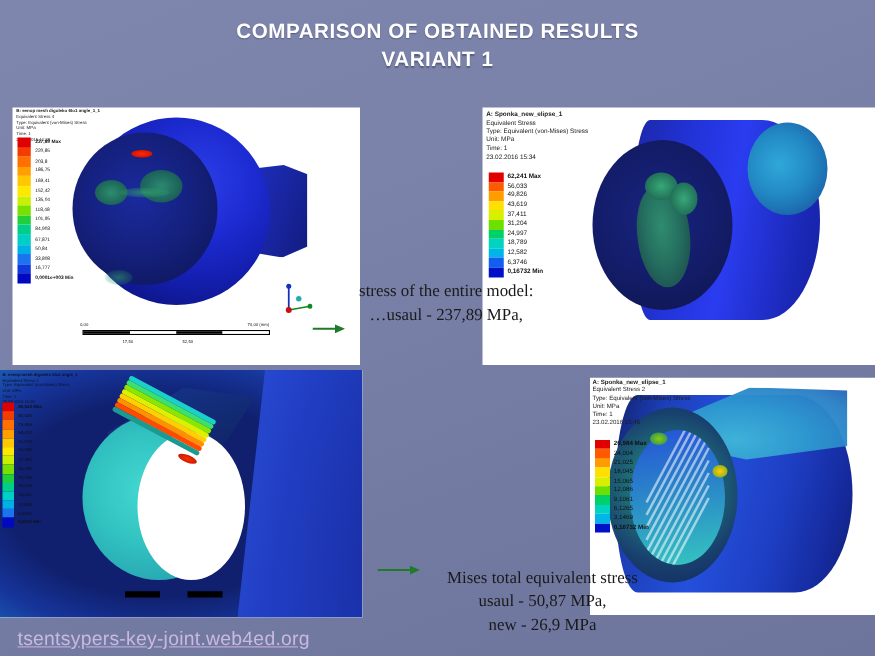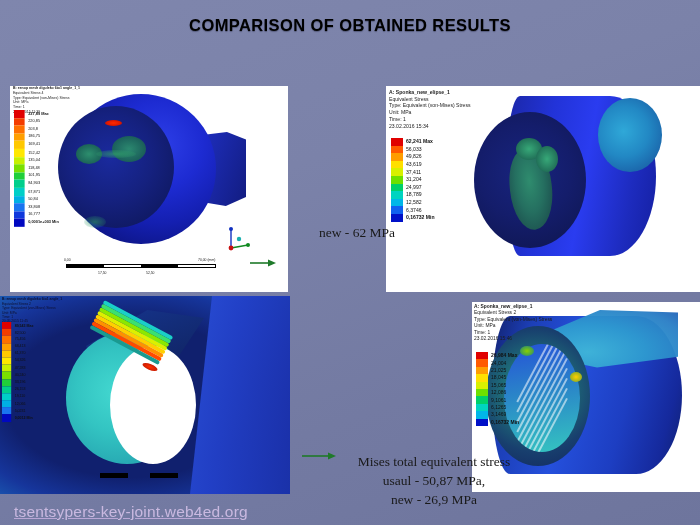--- a/index.html
+++ b/index.html
@@ -8,21 +8,21 @@
     font-family: "Liberation Sans", sans-serif;
     background: linear-gradient(160deg, #7f86ad 0%, #7b82a9 35%, #737aa2 70%, #6e759d 100%);
     background-color: #7b82a9;
     position: relative;
     overflow: hidden;
   }
 
   
   .title-block {
     position: absolute; top: 14px; left: 0; width: 700px;
-    text-align: center; color: #000000;
+    text-align: center; color: #ffffff;
     font-weight: bold; font-size: 16.5px; letter-spacing: .4px;
     line-height: 23px;
     text-shadow: 0 1px 1px rgba(40,45,70,.45);
   }
 
   
   .panel { position: absolute; background: #ffffff; overflow: hidden; }
 
   
   .ansys-head { position: absolute; color: #1c1c1c; line-height: 1.32; white-space: nowrap; }
@@ -189,20 +189,21 @@
     color: #c9b9e0; font-size: 15.5px; letter-spacing: .2px;
     text-decoration: underline; text-decoration-color: #b9a7d6;
     font-family: "Liberation Sans", sans-serif;
   }
 </style>
 </head>
 <body>
 
 <div class="title-block">
   <div>COMPARISON OF OBTAINED RESULTS</div>
+  <div>VARIANT 1</div>
 </div>
 
 <div class="panel" style="left:10px; top:86px; width:278px; height:206px;">
 
   <div class="ansys-head" style="left:3px; top:1px; font-size:2.9px; transform:scale(1.22); transform-origin:0 0;">
     <div class="b">B: eenop mesh diguleko 6to1 angle_1_1</div>
     <div>Equivalent Stress 4</div>
     <div>Type: Equivalent (von-Mises) Stress</div>
     <div>Unit: MPa</div>
     <div>Time: 1</div>
@@ -538,21 +539,22 @@
         <span class="val">3,1469</span>
       </div>
     <div class="row">
         <span class="sw" style="background:#0010c8"></span>
         <span class="val bold">0,16732 Min</span>
       </div>
   </div>
 </div>
 
 <div class="anno" style="left:258px; top:223px; width:198px;">
-  <div>new - 62 MPa</div>
+  <div>stress of the entire model:</div>
+  <div>…usaul - 237,89 MPa,</div>
 </div>
 
 <svg class="arrow" viewBox="0 0 26 10" style="left:250px; top:258px; width:26px; height:10px;">
   <line x1="0" y1="5" x2="18" y2="5" stroke="#1f7a2a" stroke-width="1.6"></line>
   <polygon points="18,1.5 26,5 18,8.5" fill="#1f7a2a"></polygon>
 </svg>
 
 <div class="anno" style="left:334px; top:452px; width:200px;">
   <div>Mises total equivalent stress</div>
   <div>usaul - 50,87 MPa,</div>

